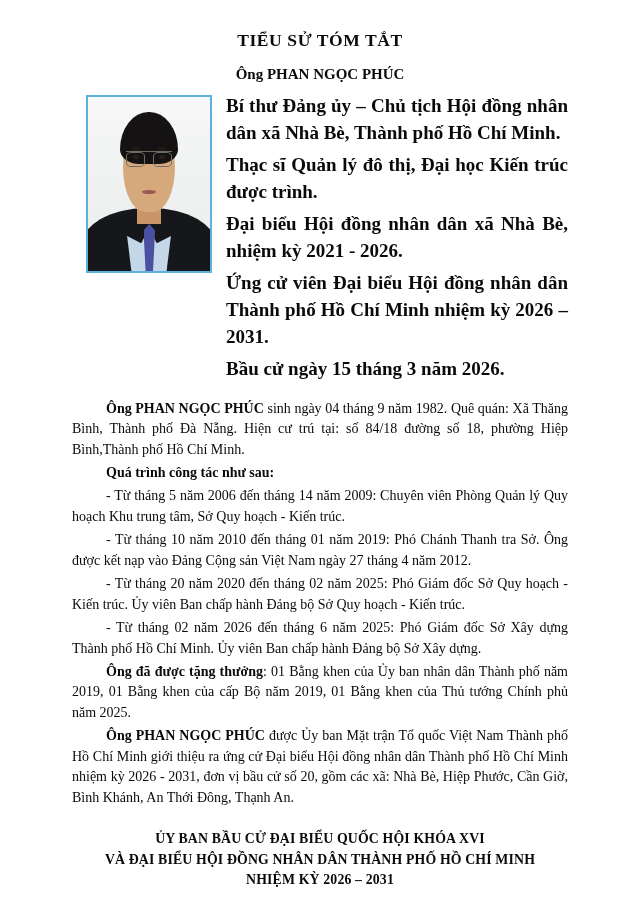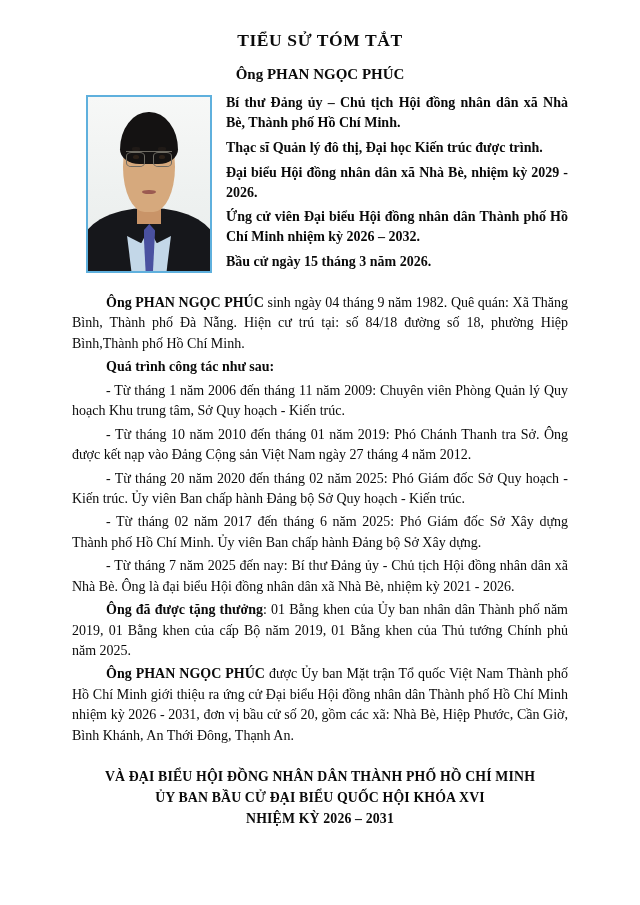--- a/index.html
+++ b/index.html
@@ -183,21 +183,21 @@
   }
   .p-browL { left: 36%; }
   .p-browR { right: 36%; }
 
   .info-block {
     margin-left: 154px;
     padding-top: 2px;
   }
   .info-line {
     font-weight: bold;
-    font-size: 14px;
+    font-size: 19px;
     line-height: 1.42;
     margin: 0 0 5px 0;
     text-align: justify;
     text-justify: inter-word;
   }
   .info-line:last-child { margin-bottom: 0; }
 
   
   .body-block {
     padding-top: 16px;
@@ -253,44 +253,43 @@
         </div>
         <div class="p-eyeL"></div>
         <div class="p-eyeR"></div>
         <div class="p-mouth"></div>
       </div>
     </div>
 
     <div class="info-block">
       <p class="info-line">Bí thư Đảng ủy – Chủ tịch Hội đồng nhân dân xã Nhà Bè, Thành phố Hồ Chí Minh.</p>
       <p class="info-line">Thạc sĩ Quản lý đô thị, Đại học Kiến trúc được trình.</p>
-      <p class="info-line">Đại biểu Hội đồng nhân dân xã Nhà Bè, nhiệm kỳ 2029 - 2026.</p>
-      <p class="info-line">Ứng cử viên Đại biểu Hội đồng nhân dân Thành phố Hồ Chí Minh nhiệm kỳ 2026 – 2032.</p>
+      <p class="info-line">Đại biểu Hội đồng nhân dân xã Nhà Bè, nhiệm kỳ 2021 - 2026.</p>
+      <p class="info-line">Ứng cử viên Đại biểu Hội đồng nhân dân Thành phố Hồ Chí Minh nhiệm kỳ 2026 – 2031.</p>
       <p class="info-line">Bầu cử ngày 15 tháng 3 năm 2026.</p>
     </div>
 
   </div>
 
   <div class="body-block">
 
     <p class="para"><span class="bold">Ông PHAN NGỌC PHÚC</span><span> sinh ngày 04 tháng 9 năm 1982. Quê quán: Xã Thăng Bình, Thành phố Đà Nẵng. Hiện cư trú tại: số 84/18 đường số 18, phường Hiệp Bình,Thành phố Hồ Chí Minh.</span></p>
 
     <p class="para bold">Quá trình công tác như sau:</p>
 
-    <p class="para">- Từ tháng 1 năm 2006 đến tháng 11 năm 2009: Chuyên viên Phòng Quản lý Quy hoạch Khu trung tâm, Sở Quy hoạch - Kiến trúc.</p>
+    <p class="para">- Từ tháng 5 năm 2006 đến tháng 14 năm 2009: Chuyên viên Phòng Quản lý Quy hoạch Khu trung tâm, Sở Quy hoạch - Kiến trúc.</p>
     <p class="para">- Từ tháng 10 năm 2010 đến tháng 01 năm 2019: Phó Chánh Thanh tra Sở. Ông được kết nạp vào Đảng Cộng sản Việt Nam ngày 27 tháng 4 năm 2012.</p>
     <p class="para">- Từ tháng 20 năm 2020 đến tháng 02 năm 2025: Phó Giám đốc Sở Quy hoạch - Kiến trúc. Ủy viên Ban chấp hành Đảng bộ Sở Quy hoạch - Kiến trúc.</p>
-    <p class="para">- Từ tháng 02 năm 2017 đến tháng 6 năm 2025: Phó Giám đốc Sở Xây dựng Thành phố Hồ Chí Minh. Ủy viên Ban chấp hành Đảng bộ Sở Xây dựng.</p>
-    <p class="para">- Từ tháng 7 năm 2025 đến nay: Bí thư Đảng ủy - Chủ tịch Hội đồng nhân dân xã Nhà Bè. Ông là đại biểu Hội đồng nhân dân xã Nhà Bè, nhiệm kỳ 2021 - 2026.</p>
+    <p class="para">- Từ tháng 02 năm 2026 đến tháng 6 năm 2025: Phó Giám đốc Sở Xây dựng Thành phố Hồ Chí Minh. Ủy viên Ban chấp hành Đảng bộ Sở Xây dựng.</p>
 
     <p class="para"><span class="bold">Ông đã được tặng thưởng</span><span>: 01 Bằng khen của Ủy ban nhân dân Thành phố năm 2019, 01 Bằng khen của cấp Bộ năm 2019, 01 Bằng khen của Thủ tướng Chính phủ năm 2025.</span></p>
 
     <p class="para"><span class="bold">Ông PHAN NGỌC PHÚC</span><span> được Ủy ban Mặt trận Tổ quốc Việt Nam Thành phố Hồ Chí Minh giới thiệu ra ứng cử Đại biểu Hội đồng nhân dân Thành phố Hồ Chí Minh nhiệm kỳ 2026 - 2031, đơn vị bầu cử số 20, gồm các xã: Nhà Bè, Hiệp Phước, Cần Giờ, Bình Khánh, An Thới Đông, Thạnh An.</span></p>
 
   </div>
 
   <div class="footer-block">
+    <p class="footer-line">ỦY BAN BẦU CỬ ĐẠI BIỂU QUỐC HỘI KHÓA XVI</p>
     <p class="footer-line">VÀ ĐẠI BIỂU HỘI ĐỒNG NHÂN DÂN THÀNH PHỐ HỒ CHÍ MINH</p>
-    <p class="footer-line">ỦY BAN BẦU CỬ ĐẠI BIỂU QUỐC HỘI KHÓA XVI</p>
     <p class="footer-line">NHIỆM KỲ 2026 – 2031</p>
   </div>
 
 </div>
 
 </body></html>

